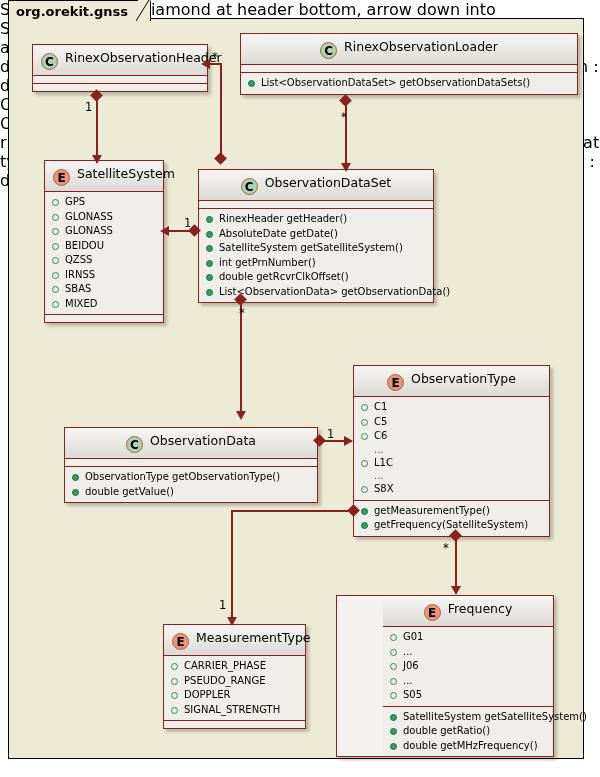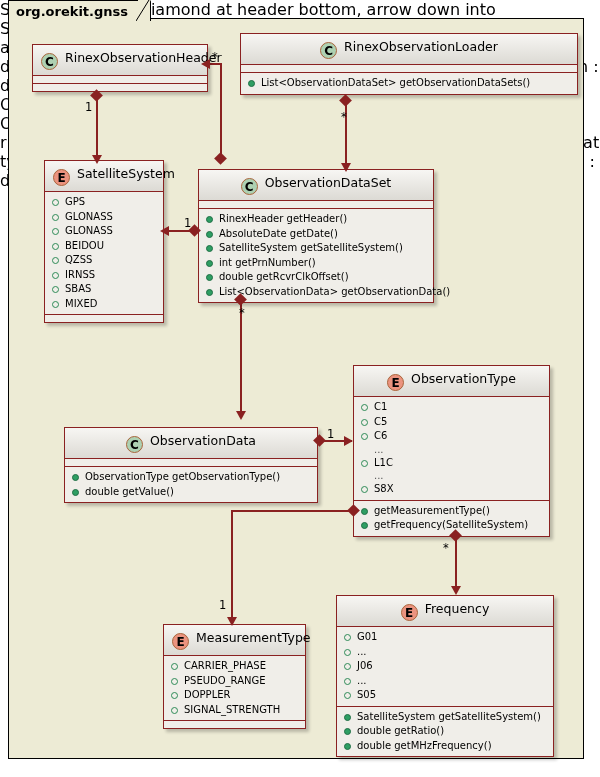--- a/index.html
+++ b/index.html
@@ -447,21 +447,21 @@
       </div>
       <div class="mrow">
         <span class="bullet pub-field"></span>
         <span>SIGNAL_STRENGTH</span>
       </div>
     </div>
     <div class="compartment empty"></div>
   </div>
 
   
-  <div class="node" style="left:336px; top:595px; width:218px;">
+  <div class="node" style="left:336px; top:595px; width:218px;padding-left:46px;">
     <div class="node-title">
       <span class="stereo enu">E</span><span>Frequency</span>
     </div>
     <div class="compartment">
       <div class="mrow">
         <span class="bullet pub-field"></span>
         <span>G01</span>
       </div>
       <div class="mrow">
         <span class="bullet pub-field"></span>

